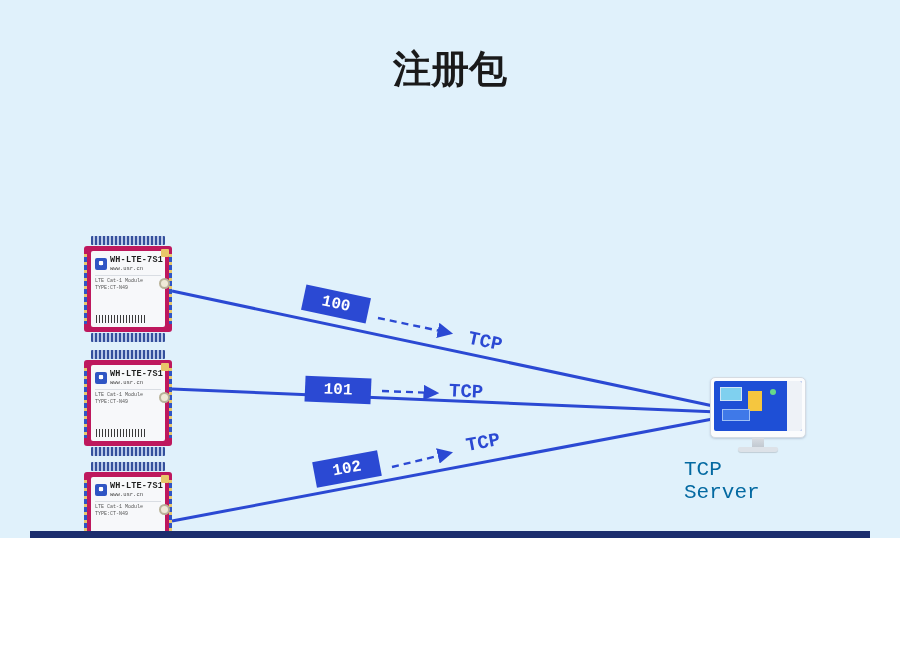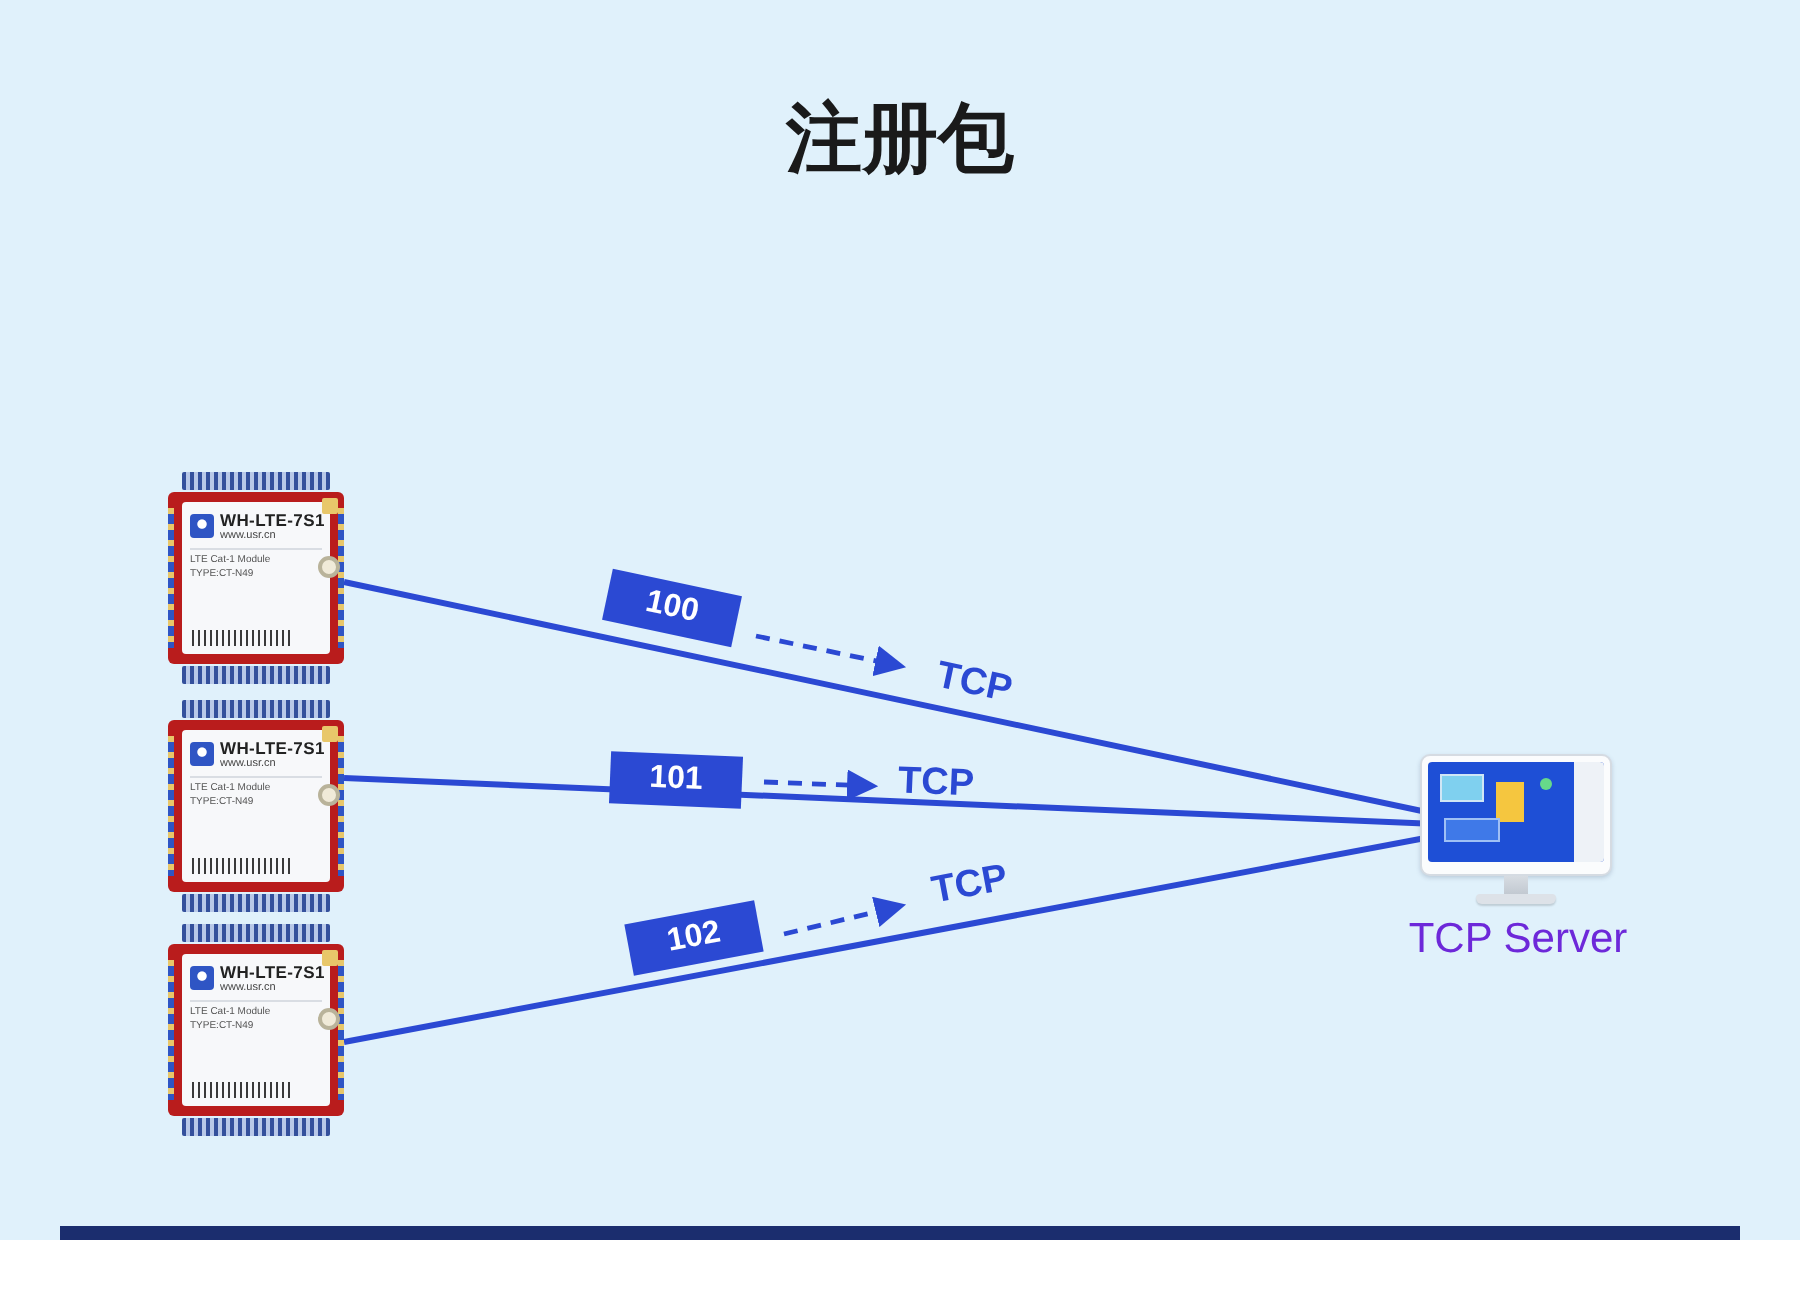--- a/index.html
+++ b/index.html
@@ -1,34 +1,34 @@
 <!DOCTYPE html>
 <html><head>
 <meta charset="utf-8">
 <style>
   html,body{margin:0;padding:0}
-  .stage{position:relative;width:900px;height:620px;background:#e0f1fb;
-         font-family:Liberation Sans, sans-serif;overflow:hidden}
+  .stage{position:relative;width:900px;height:538px;background:#e0f1fb;
+         font-family:Liberation Mono, monospace;overflow:hidden}
 
   
   .page-title{position:absolute;top:44px;left:0;width:100%;margin:0;
               text-align:center;font-size:38px;font-weight:700;color:#1a1a1a}
   .subtitle{position:absolute;top:110px;left:0;width:100%;text-align:center;
             font-size:20px;line-height:34px;color:#1f1f1f}
 
   
   .overlay{position:absolute;left:0;top:0;width:900px;height:646px;pointer-events:none}
   .solid-line{stroke:#2b49d3;stroke-width:3;fill:none}
   .dash-line{stroke:#2b49d3;stroke-width:2.4;fill:none;stroke-dasharray:7 5}
 
   
   .module{position:absolute;left:84px;width:88px}
   .pins{height:9px;margin:0 7px;border-radius:1px;
         background:repeating-linear-gradient(90deg,#34509c 0 2px,#b8c8e8 2px 4px)}
-  .board{margin:1px 0;height:86px;background:#b91c1c;border-radius:3px;
+  .board{margin:1px 0;height:86px;background:#be185d;border-radius:3px;
          position:relative;padding:5px 7px;box-sizing:border-box}
   .pads{position:absolute;top:8px;bottom:8px;width:3px;
         background:repeating-linear-gradient(180deg,#e8c76a 0 3px,#2f55c4 3px 8px)}
   .pads-l{left:0}.pads-r{right:0}
   .sticker{position:relative;background:#f7f8fa;border-radius:2px;height:100%;
            padding:4px 4px;box-sizing:border-box;overflow:hidden}
   .sticker-head{display:flex;align-items:center;gap:3px}
   .usr-logo{width:12px;height:12px;background:#2f55c4;border-radius:2px;flex:0 0 auto;
             background-image:radial-gradient(circle at 50% 42%,#ffffff 0 2.1px,transparent 2.6px)}
   .mod-name{font-size:8.5px;font-weight:700;color:#222;letter-spacing:.2px;white-space:nowrap}
@@ -63,22 +63,22 @@
   .sc-block1{position:absolute;left:6px;top:6px;width:20px;height:12px;background:#7fd0ef;border:1px solid #cfe6f5}
   .sc-block2{position:absolute;left:34px;top:10px;width:14px;height:20px;background:#f5c63f}
   .sc-block3{position:absolute;left:8px;top:28px;width:26px;height:10px;background:#3f79e8;border:1px solid #9fc0f5}
   .sc-dot{position:absolute;left:56px;top:8px;width:6px;height:6px;border-radius:50%;background:#66d98a}
   .stand{width:12px;height:9px;margin:0 auto;background:linear-gradient(#d7dce2,#c2c9d1)}
   .base{width:40px;height:5px;margin:0 auto;background:#dde2e8;border-radius:2px 2px 3px 3px;
         box-shadow:0 1px 1px rgba(0,0,0,.15)}
 
   
   .client-label{position:absolute;left:60px;top:586px;font-size:21px;font-weight:500;color:#2b49d3}
-  .server-label{position:absolute;left:698px;top:458px;width:122px;text-align:center;
-                font-size:21px;font-weight:500;color:#6d28d9}
+  .server-label{position:absolute;left:684px;top:458px;width:122px;text-align:left;
+                font-size:21px;font-weight:500;color:#0369a1}
 
   
   .footer-bar{position:absolute;left:30px;right:30px;bottom:0;height:7px;background:#1b2d6e}
 </style>
 </head>
 <body>
 
 <div class="stage">
 
   <h1 class="page-title">注册包</h1>

